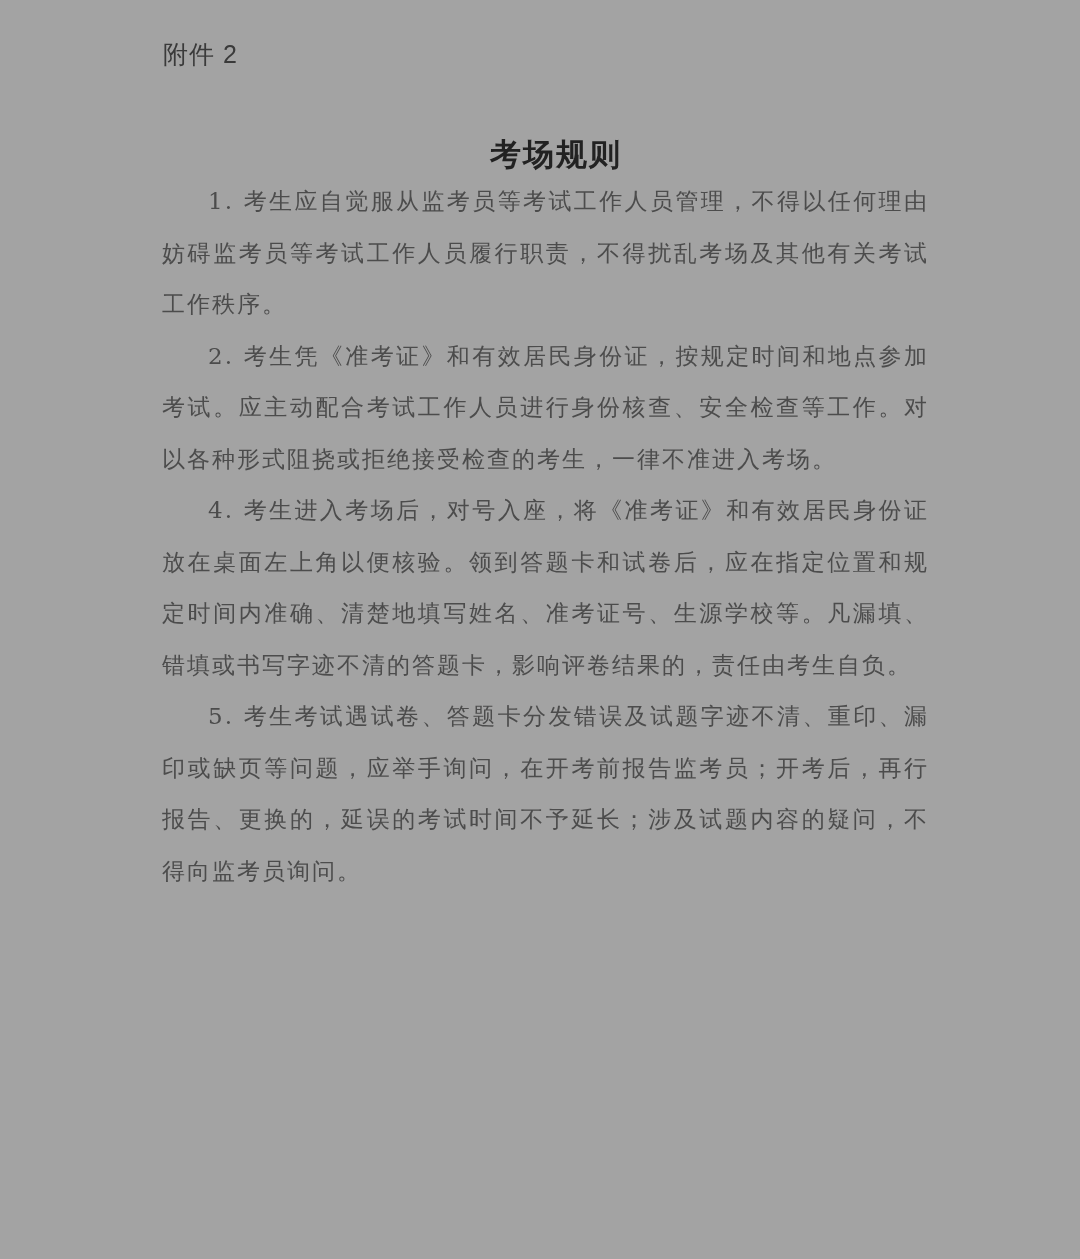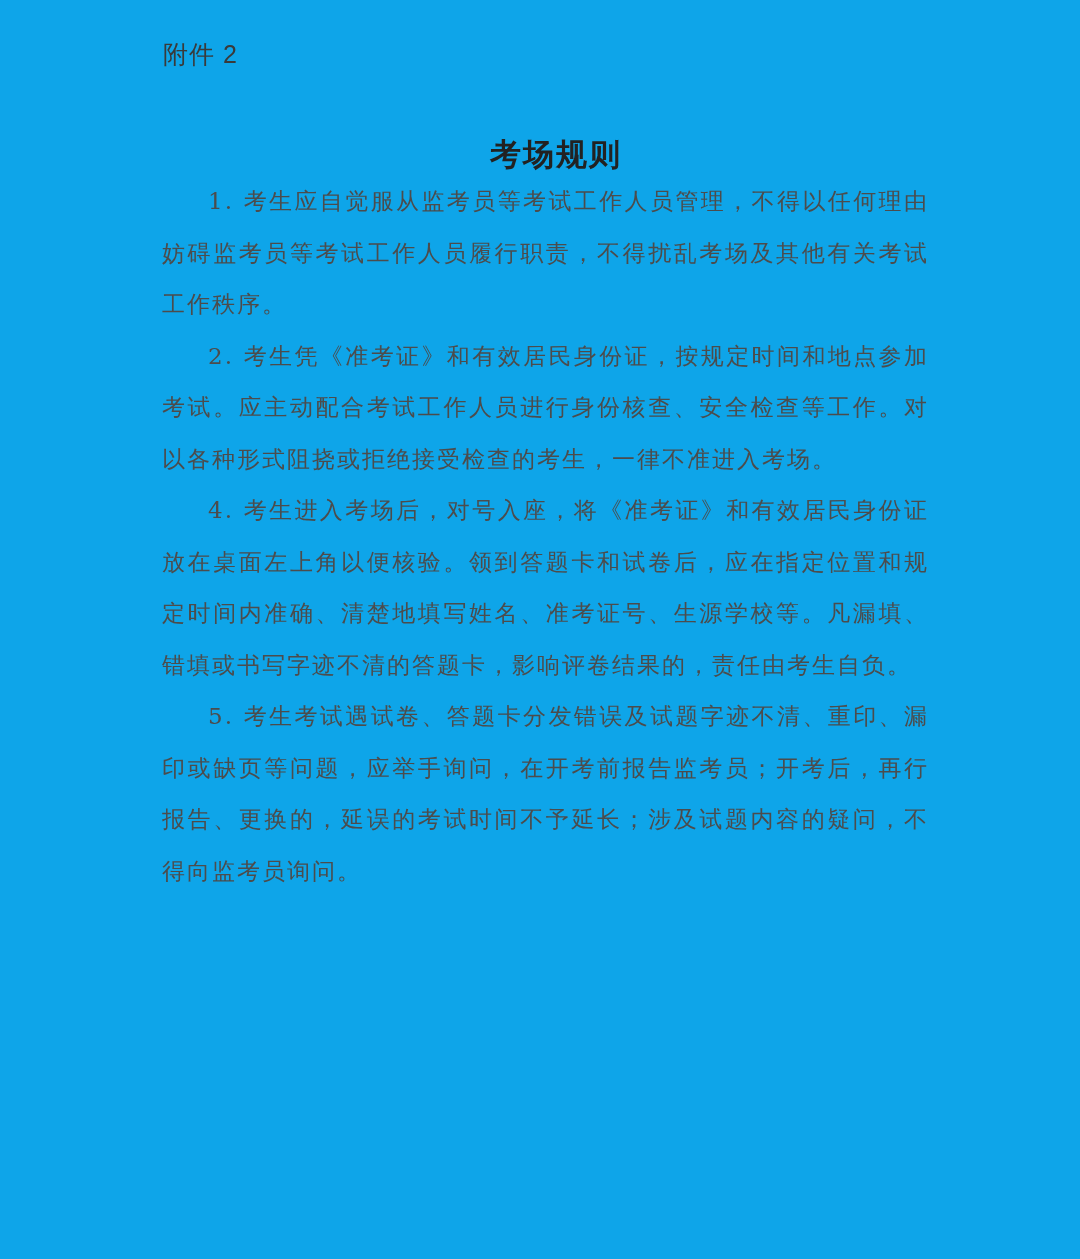--- a/index.html
+++ b/index.html
@@ -7,21 +7,21 @@
     width: 1080px;
     height: 1259px;
     background: #ffffff;
     position: relative;
     overflow: hidden;
     font-family: "DejaVu Serif", "Liberation Serif", serif;
   }
   .page {
     position: absolute;
     inset: 0;
-    background: #0ea5e9;
+    background: #a3a3a3;
   }
   .attachment-label {
     position: absolute;
     left: 163px;
     top: 38px;
     font-size: 25px;
     color: #3a3a3a;
     font-family: "Liberation Sans", "DejaVu Sans", sans-serif;
     letter-spacing: 1px;
   }

